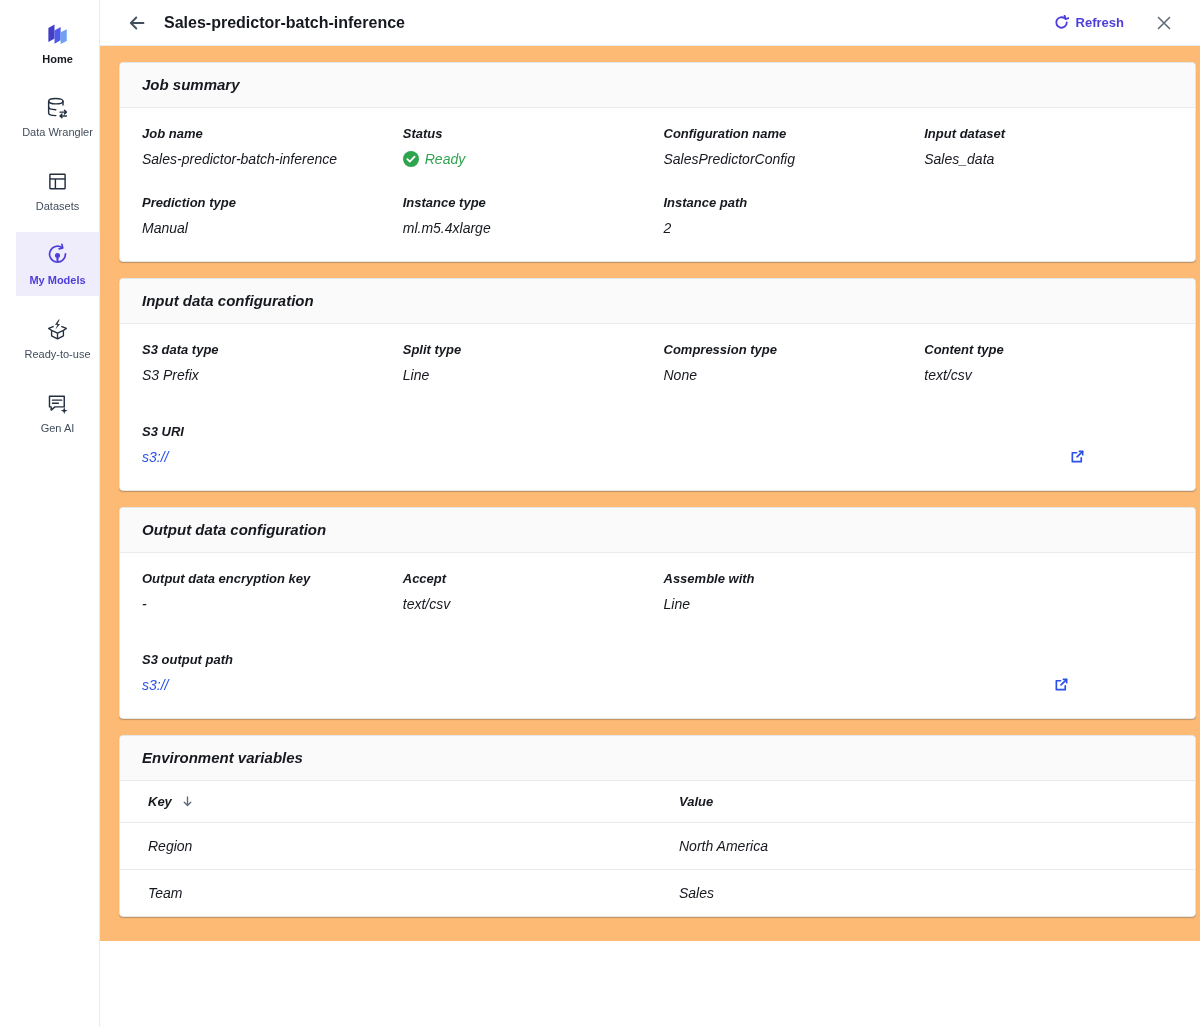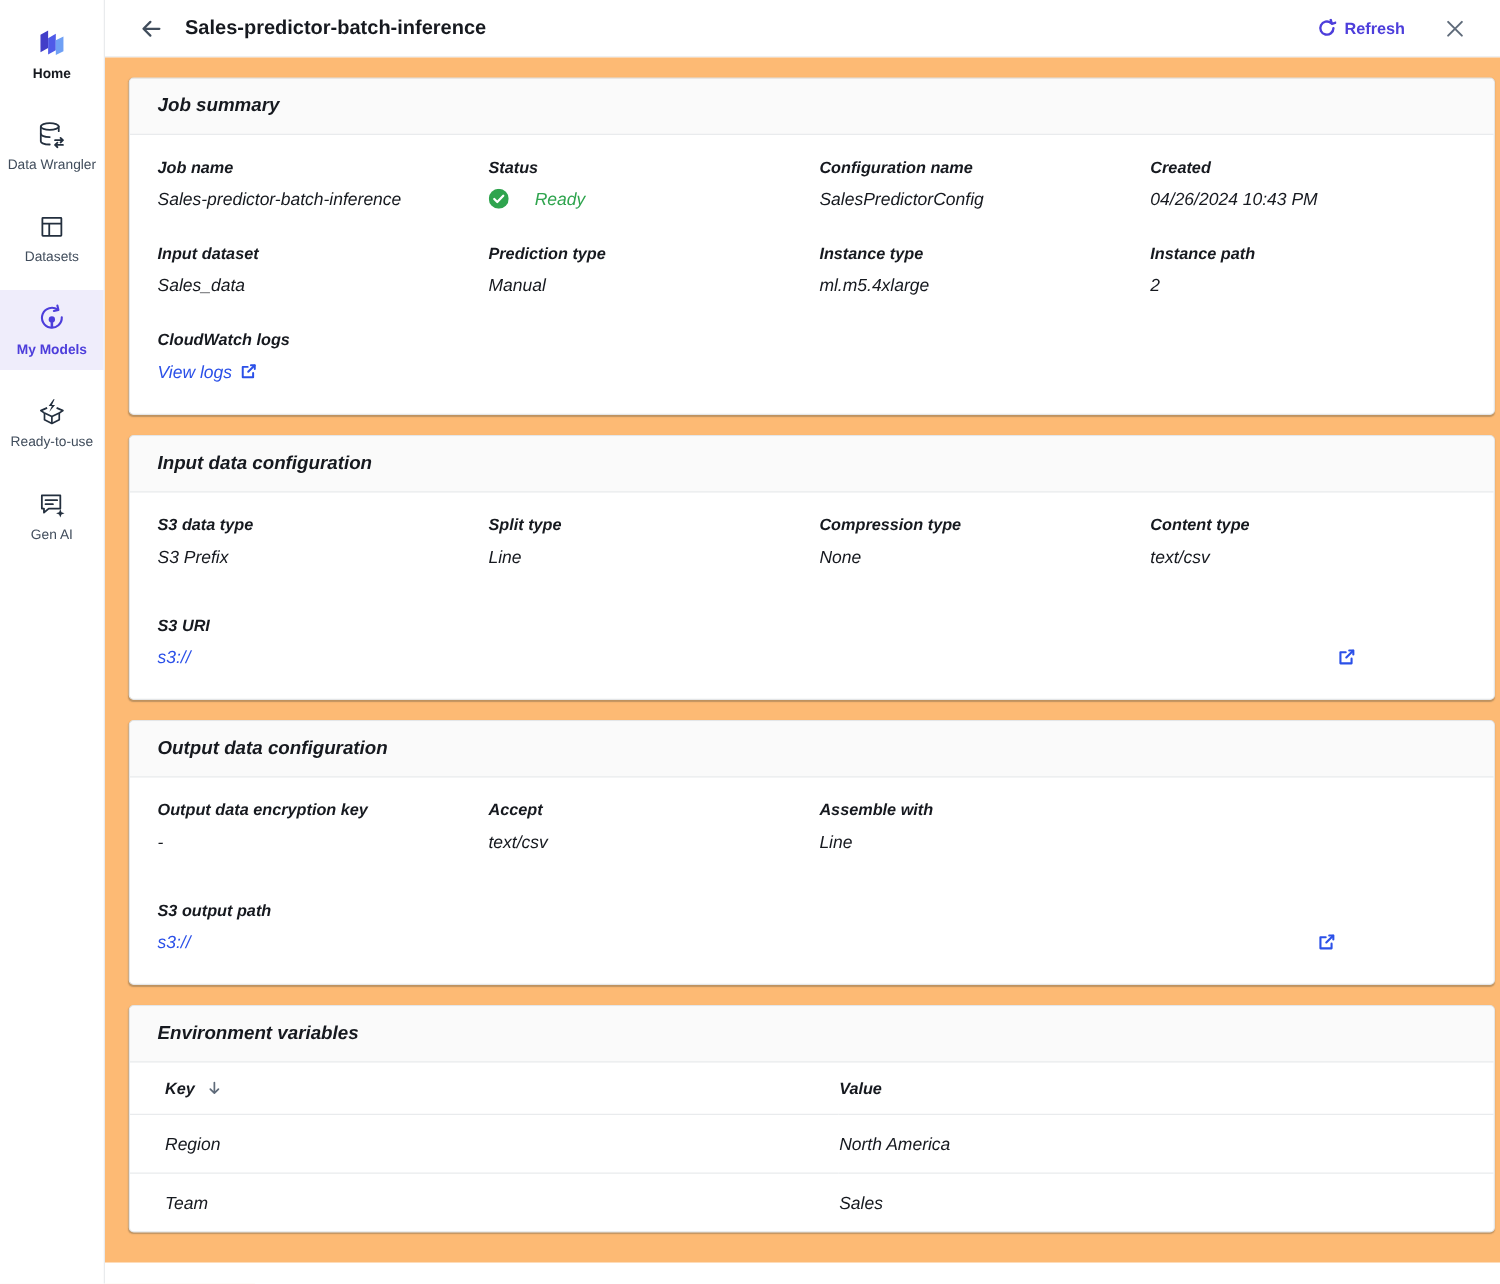--- a/index.html
+++ b/index.html
@@ -18,21 +18,21 @@
     width:1200px;min-height:1027px;
     font-family:"Liberation Sans","DejaVu Sans",sans-serif;
     color:var(--text);
     display:flex;
   }
   
   .sidebar{
     width:84px;flex:0 0 84px;background:#fff;
     border-right:1px solid var(--border);
     padding-top:10px;
-    display:flex;flex-direction:column;align-items:stretch;
+    display:flex;flex-direction:column;align-items:stretch;margin-left:16px;
   }
   .side-item{
     height:64px;margin-bottom:10px;
     display:flex;flex-direction:column;align-items:center;justify-content:center;
     gap:6px;cursor:pointer;
     font-size:11px;color:var(--muted);
   }
   .side-item svg{display:block;}
   .side-item.selected{
     background:var(--selected_bg);
@@ -71,21 +71,21 @@
   .card-header{
     background:var(--card_header_bg);
     border-bottom:1px solid var(--border);
     padding:13px 22px;
   }
   .card-title{font-size:15px;font-weight:bold;color:var(--text);}
   .card-body{padding:18px 22px 24px 22px;}
   .grid4{display:grid;grid-template-columns:repeat(4,1fr);row-gap:27px;column-gap:12px;}
   .f-label{font-size:13px;font-weight:bold;margin-bottom:9px;color:var(--text);}
   .f-value{font-size:14px;color:var(--text);line-height:1.3;}
-  .status-badge{display:flex;align-items:center;gap:21px;color:var(--success);font-size:14px;}
+  .status-badge{display:flex;align-items:center;gap:6px;color:var(--success);font-size:14px;}
   .link{color:var(--link);font-size:14px;text-decoration:none;cursor:pointer;display:inline-flex;align-items:center;gap:6px;}
   .s3-row{margin-top:39px;display:flex;align-items:flex-end;justify-content:space-between;}
   .ext-btn{background:none;border:none;cursor:pointer;padding:2px;display:flex;margin-right:86px;}
   
   .card-body.no-pad{padding:0;}
   .env-table{width:100%;border-collapse:collapse;}
   .env-table th{
     text-align:left;font-size:13px;font-weight:bold;color:var(--text);
     padding:13px 0 13px 28px;border-bottom:1px solid var(--border);
   }
@@ -220,55 +220,38 @@
                 <circle cx="8" cy="8" r="8" fill="#2fa44e"></circle>
                 <path d="M4.4 8.2l2.4 2.4 4.8-5" fill="none" stroke="#fff" stroke-width="1.8" stroke-linecap="round" stroke-linejoin="round"></path>
               </svg>
               <span>Ready</span>
             </div>
           </div>
           <div class="field">
             <div class="f-label">Configuration name</div>
             <div class="f-value">SalesPredictorConfig</div>
           </div>
-          <div class="field">
-            <div class="f-label">Created</div>
-            <div class="f-value">04/26/2024 10:43 PM</div>
-          </div>
 
           <div class="field">
             <div class="f-label">Input dataset</div>
             <div class="f-value">Sales_data</div>
           </div>
           <div class="field">
             <div class="f-label">Prediction type</div>
             <div class="f-value">Manual</div>
           </div>
           <div class="field">
             <div class="f-label">Instance type</div>
             <div class="f-value">ml.m5.4xlarge</div>
           </div>
           <div class="field">
             <div class="f-label">Instance path</div>
             <div class="f-value">2</div>
           </div>
 
-          <div class="field" style="grid-column:1 / span 2;">
-            <div class="f-label">CloudWatch logs</div>
-            <div class="f-value">
-              <a class="link">
-                <span>View logs</span>
-                <svg width="14" height="14" viewBox="0 0 16 16" fill="none" stroke="#2b50e8" stroke-width="1.8" stroke-linecap="round" stroke-linejoin="round">
-                  <path d="M10 2.5h3.5V6"></path>
-                  <path d="M13.3 2.7L7.5 8.5"></path>
-                  <path d="M12 9.5v4H2.5V4H7"></path>
-                </svg>
-              </a>
-            </div>
-          </div>
         </div>
       </div>
     </section>
 
     <section class="card">
       <div class="card-header">
         <span class="card-title">Input data configuration</span>
       </div>
       <div class="card-body">
         <div class="grid4">

